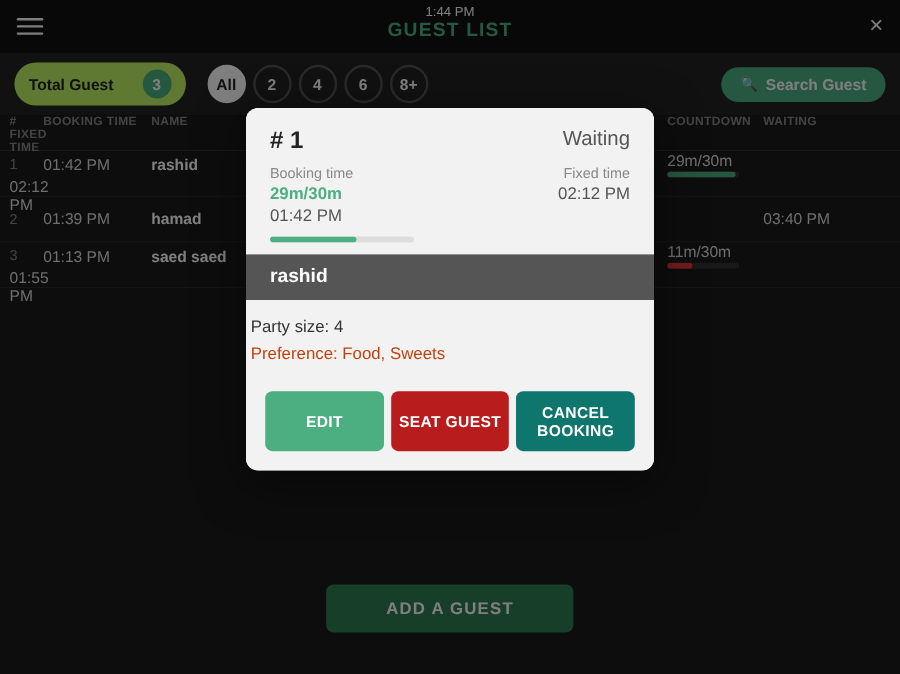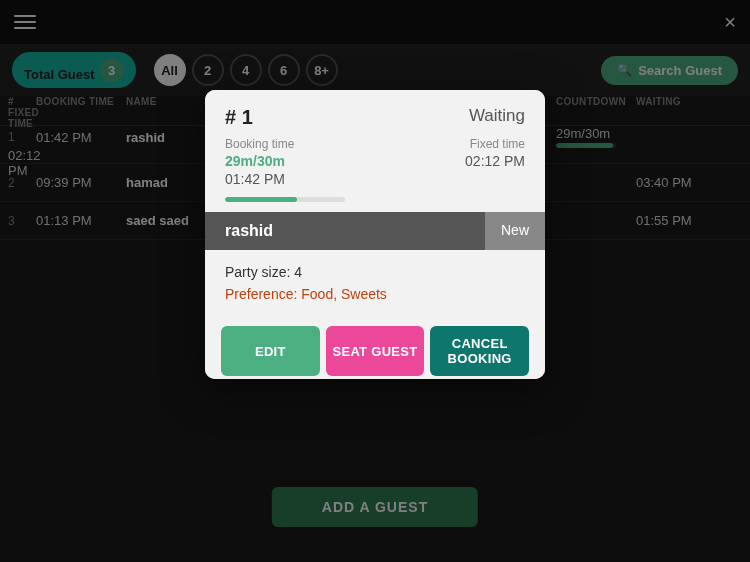--- a/index.html
+++ b/index.html
@@ -67,26 +67,26 @@
     
     .toolbar {
       background: #222;
       height: 52px;
       display: flex;
       align-items: center;
       padding: 0 12px;
       gap: 10px;
     }
     .total-guest-badge {
-      background: #14b8a6;
+      background: #bef264;
       border-radius: 20px;
       padding: 6px 12px;
       display: flex;
-      align-items: flex-end;
-      gap: 5px;
+      align-items: center;
+      gap: 24px;
       font-size: 13px;
       font-weight: 600;
       color: #222;
     }
     .total-guest-count {
       background: #4caf82;
       color: #fff;
       border-radius: 50%;
       width: 24px;
       height: 24px;
@@ -301,21 +301,21 @@
     .modal-new-badge {
       background: #888;
       color: #fff;
       padding: 10px 16px;
       font-size: 14px;
       font-weight: 500;
     }
 
     
     .modal-body {
-      padding: 14px 20px;
+      padding: 14px 4px;
       display: flex;
       gap: 12px;
       background: #f2f2f2;
     }
     .modal-info {
       flex: 1;
     }
     .modal-party {
       font-size: 14px;
       color: #333;
@@ -334,36 +334,36 @@
       font-size: 13px;
       color: #999;
       display: flex;
       align-items: flex-start;
     }
 
     
     .modal-actions {
       display: flex;
       gap: 0;
-      padding: 10px 16px 3px;
+      padding: 10px 16px 16px;
       gap: 6px;
       background: #f2f2f2;
     }
     .action-btn {
       flex: 1;
       padding: 10px 4px;
       border: none;
       border-radius: 6px;
       font-size: 13px;
       font-weight: 700;
       cursor: pointer;
       letter-spacing: 0.3px;
     }
     .btn-edit { background: #4caf82; color: #fff; }
-    .btn-seat { background: #ec4899; color: #fff; }
+    .btn-seat { background: #b91c1c; color: #fff; }
     .btn-sms { background: #4caf82; color: #fff; }
     .btn-cancel { background: #0f766e; color: #fff; }
 
     
     .add-guest-bar {
       position: absolute;
       bottom: 35px;
       left: 50%;
       transform: translateX(-50%);
       z-index: 50;
@@ -381,20 +381,24 @@
     }
   </style>
 </head>
 <body>
 
 <div class="header">
   <div class="menu-icon">
     <span></span>
       <span></span>
       <span></span>
+  </div>
+  <div>
+    <div class="header-time">1:44 PM</div>
+    <div class="header-title">GUEST LIST</div>
   </div>
   <div class="close-icon">×</div>
 </div>
 
 <div class="toolbar">
   <div class="total-guest-badge">
     <span>Total Guest</span>
     <span class="total-guest-count">3</span>
   </div>
   <div class="filter-buttons">
@@ -438,38 +442,44 @@
       <div class="bar-container">
           <div class="bar-fill bar-green" style="width:95%"></div>
         </div>
     </div>
     <span></span>
     <span>02:12 PM</span>
   </div>
 
   <div class="table-row">
     <span class="row-num">2</span>
-    <span>09:39 PM</span>
+    <span>01:39 PM</span>
     <span class="row-name">hamad</span>
     <span></span>
     <span></span>
     <span></span>
     <span></span>
     <span></span>
     <span>03:40 PM</span>
   </div>
 
   <div class="table-row">
     <span class="row-num">3</span>
     <span>01:13 PM</span>
     <span class="row-name">saed saed</span>
     <span></span>
     <span></span>
     <span></span>
     <span></span>
+    <div class="countdown-bar">
+      <span class="countdown-text">11m/30m</span>
+      <div class="bar-container">
+          <div class="bar-fill bar-red" style="width:35%"></div>
+        </div>
+    </div>
     <span></span>
     <span>01:55 PM</span>
   </div>
 </div>
 
 <div class="overlay">
   <div class="modal">
 
     <div class="modal-header">
       <span class="modal-num"># 1</span>
@@ -489,21 +499,20 @@
     </div>
 
     <div class="modal-progress">
       <div class="modal-progress-bar">
           <div class="modal-progress-fill"></div>
         </div>
     </div>
 
     <div class="modal-name-row">
       <span class="modal-name">rashid</span>
-      <span class="modal-new-badge">New</span>
     </div>
 
     <div class="modal-body">
       <div class="modal-info">
         <div class="modal-party">
           <span>Party size:</span>
           <span>4</span>
         </div>
         <div class="modal-pref">
           <span>Preference:</span>

